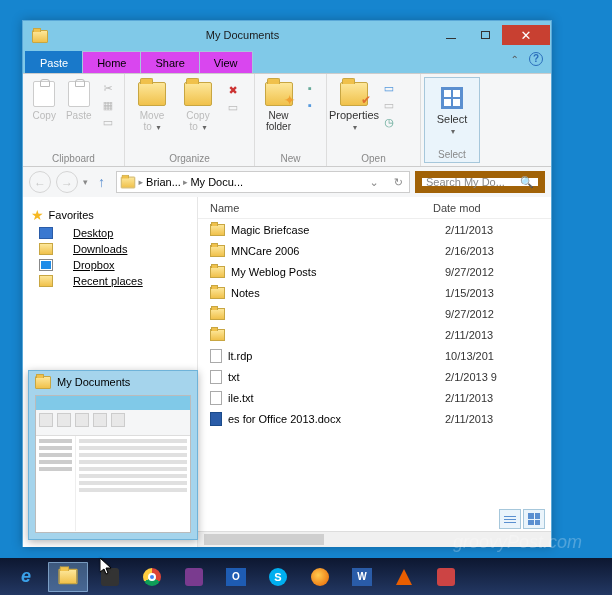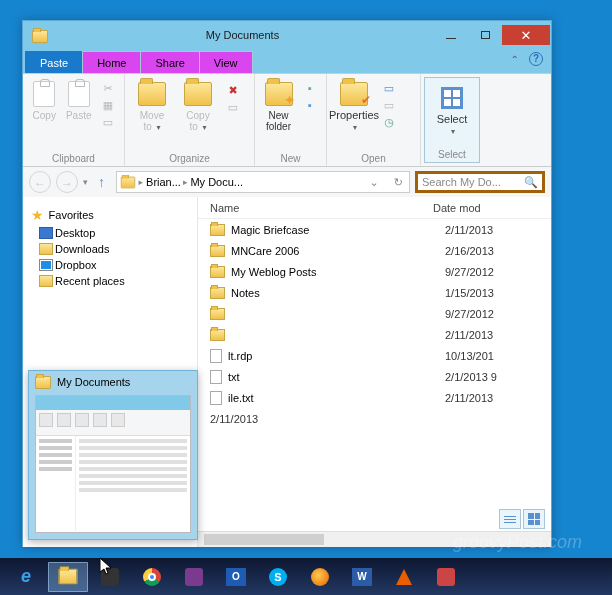--- a/index.html
+++ b/index.html
@@ -43,25 +43,25 @@
 .arrow-dn{font-size:8px;color:#666;margin-left:2px;}
 .addr{height:30px;background:#f5f6f7;display:flex;align-items:center;padding:0 6px;gap:5px;}
 .navbtn{width:22px;height:22px;border:1px solid #ccc;border-radius:50%;display:flex;align-items:center;justify-content:center;color:#bbb;font-size:12px;}
 .navbtn.disabled{opacity:.8;}
 .navchev{color:#888;font-size:9px;}
 .navup{width:18px;text-align:center;color:#5a8fd0;font-size:14px;}
 .addrbox{flex:1;height:22px;border:1px solid #ccc;background:#fff;display:flex;align-items:center;padding-left:3px;gap:3px;}
 .crumb{display:flex;align-items:center;gap:2px;}
 .crumb .sep{color:#888;font-size:9px;}
 .refresh{padding:0 6px;color:#888;}
-.searchbox{width:130px;height:22px;border:3px solid #a16207;background:#fff;display:flex;align-items:center;padding:0 4px;color:#888;}
+.searchbox{width:130px;height:22px;border:7px solid #a16207;background:#fff;display:flex;align-items:center;padding:0 4px;color:#888;}
 .searchbox .mag{margin-left:auto;}
 .body{display:flex;height:350px;background:#fff;}
 .nav{width:175px;border-right:1px solid #e6e6e6;padding:8px 0 0 8px;overflow:hidden;}
-.navitem{display:flex;align-items:center;gap:2px;padding:2px 0 2px 8px;}
+.navitem{display:flex;align-items:center;gap:20px;padding:2px 0 2px 8px;text-decoration:underline;}
 .navsec{display:flex;align-items:center;gap:5px;padding:2px 0;}
 .star{color:#f6b823;font-size:14px;}
 .sq{width:14px;height:12px;display:inline-block;border:1px solid #888;}
 .sq.blue{background:#3a78d0;border-color:#2a5ca8;}
 .sq.yellow{background:linear-gradient(#fde79a,#f0c14b);border-color:#c8a642;}
 .sq.white{background:#fff;}
 .sq.cloud{background:#2986cc;border-color:#1f6aa5;}
 .list{flex:1;position:relative;overflow:hidden;}
 .listhead{display:flex;border-bottom:1px solid #eee;height:22px;align-items:center;}
 .listhead .col1{width:235px;padding-left:12px;color:#444;}
@@ -343,20 +343,24 @@
             <div class="dt">2/1/2013 9</div>
           </div>
           <div class="row">
             <div class="fn">
               <span class="ficon doc"></span>
               <span>ile.txt</span>
             </div>
             <div class="dt">2/11/2013</div>
           </div>
           <div class="row">
+            <div class="fn">
+              <span class="ficon word"></span>
+              <span>es for Office 2013.docx</span>
+            </div>
             <div class="dt">2/11/2013</div>
           </div>
         </div>
       <div class="viewbtns">
         <div class="viewbtn">
             <div class="lines">
               <span></span>
               <span></span>
               <span></span>
             </div>

